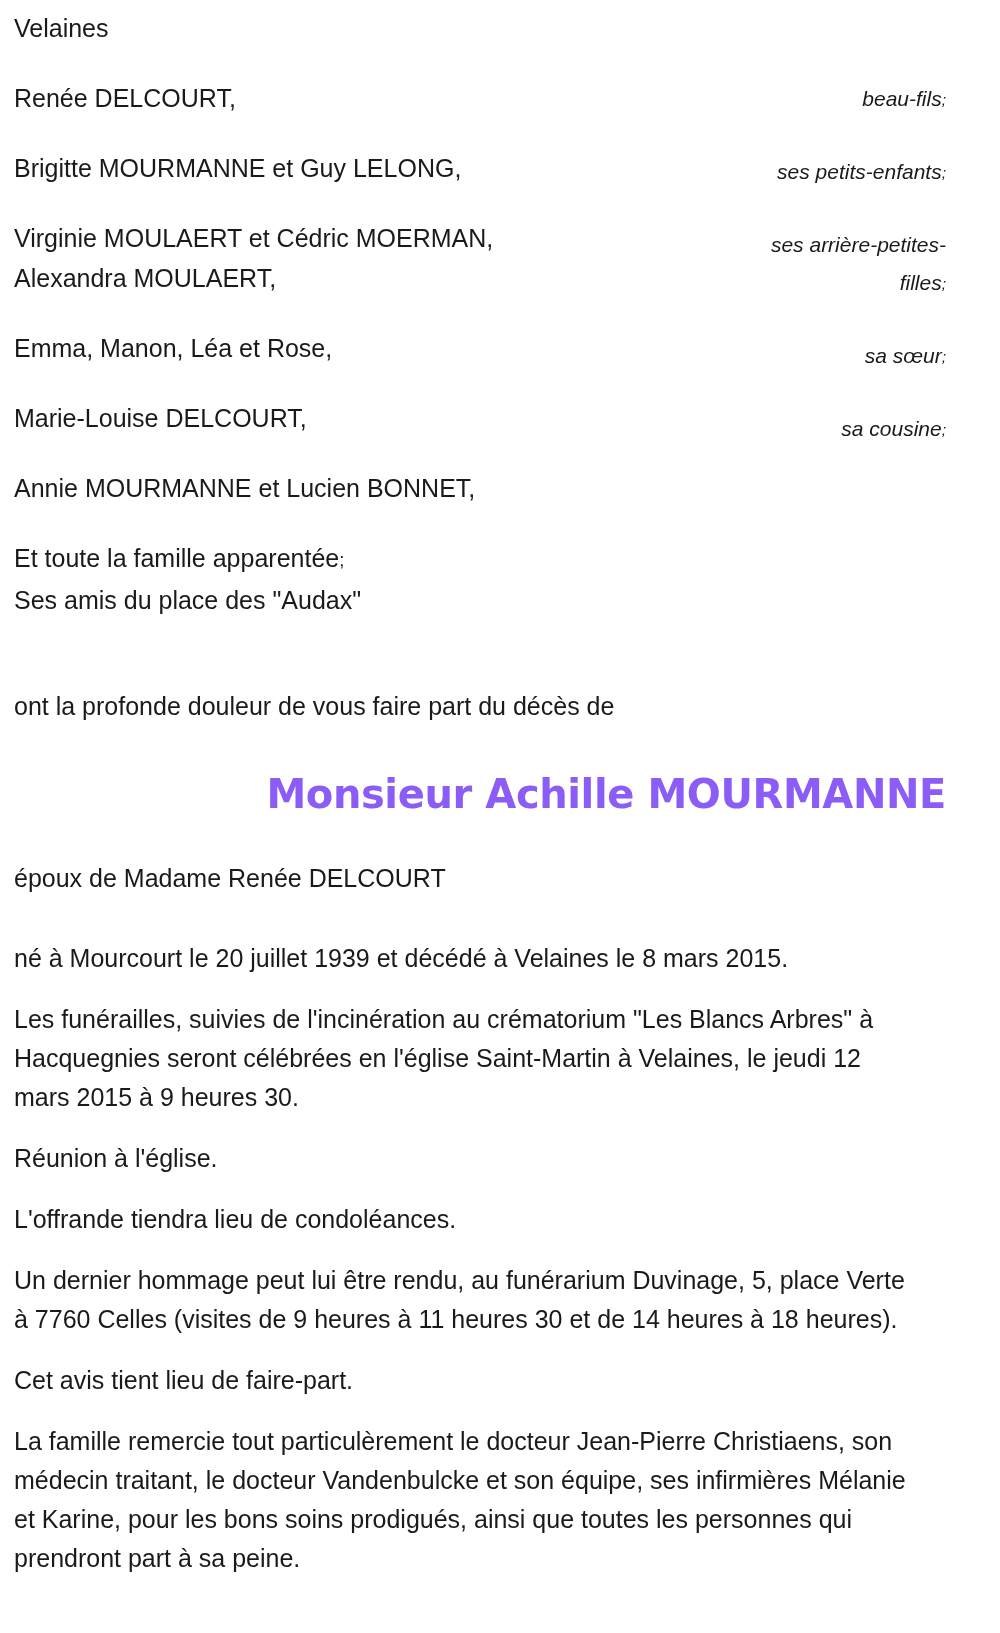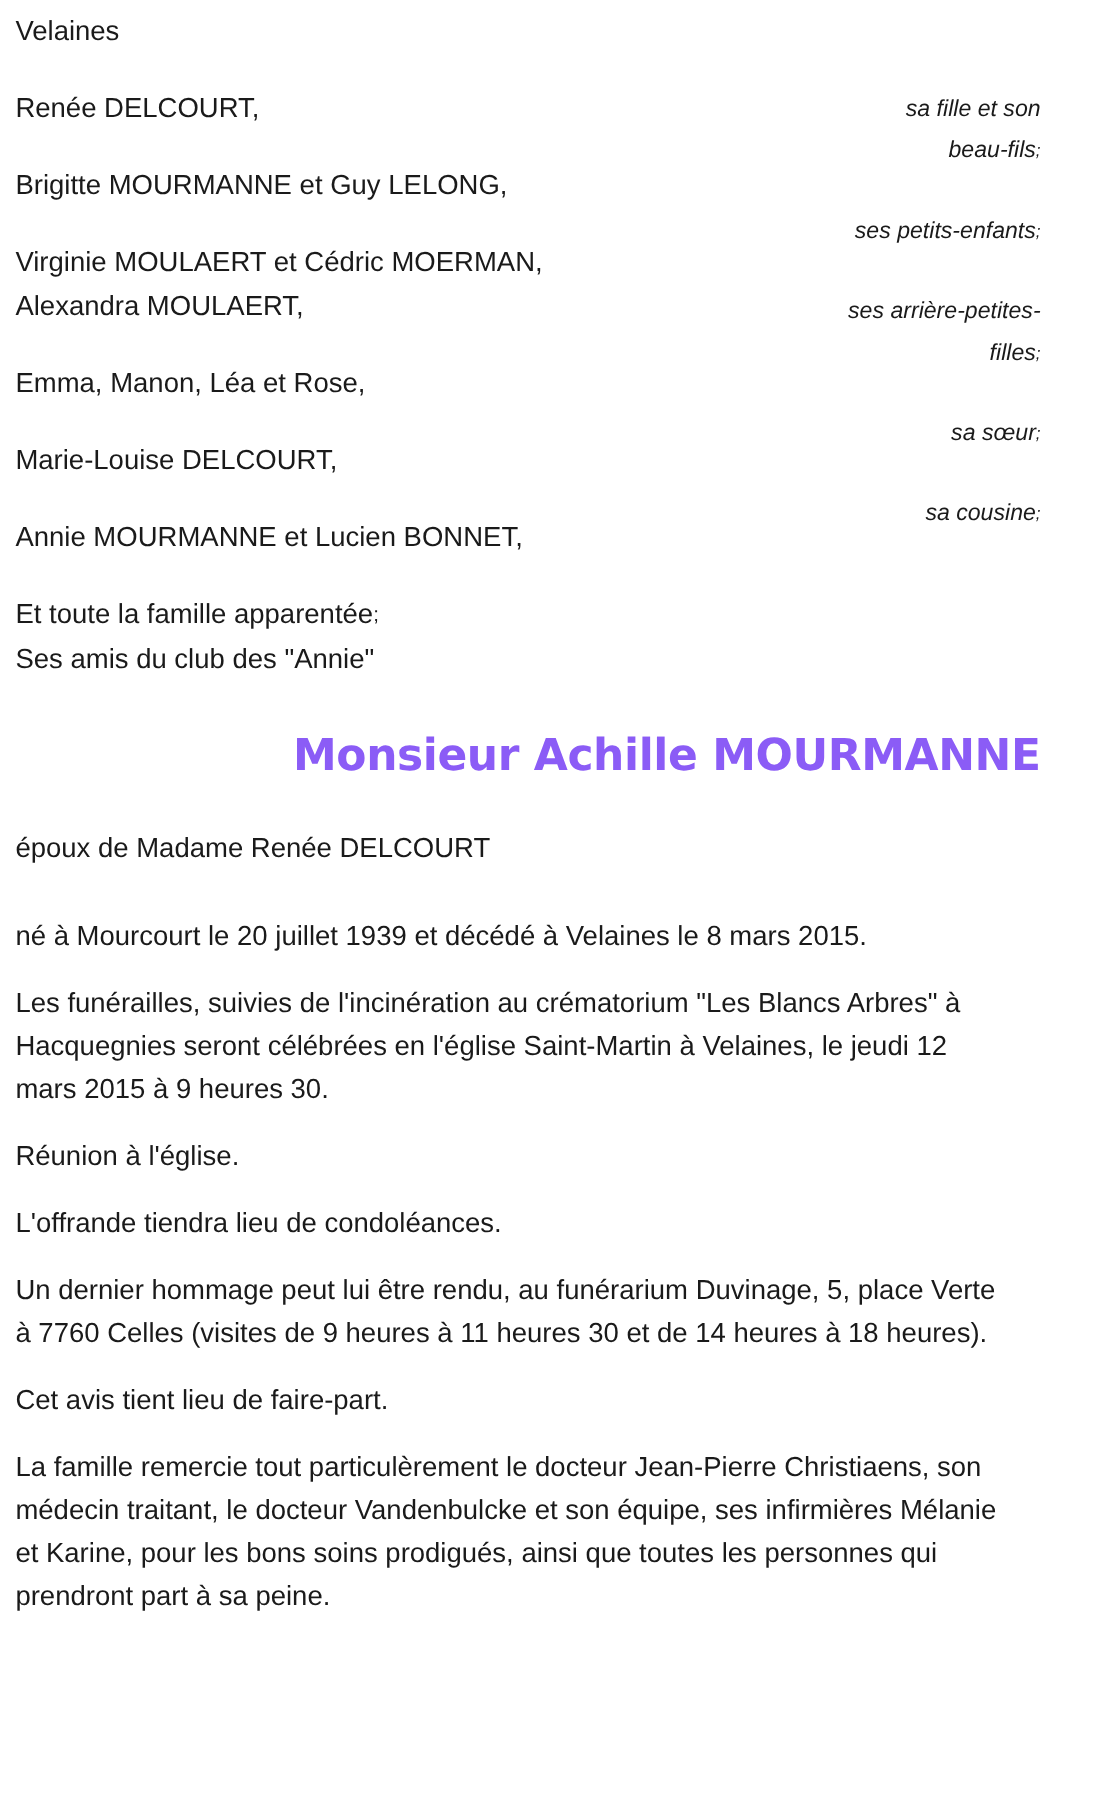--- a/index.html
+++ b/index.html
@@ -129,30 +129,29 @@
       <div class="rel-group">
         <div class="rel-line">Marie-Louise DELCOURT,</div>
       </div>
 
       <div class="rel-group">
         <div class="rel-line">Annie MOURMANNE et Lucien BONNET,</div>
       </div>
 
       <div class="rel-group">
         <div class="rel-line">Et toute la famille apparentée<span class="semi">;</span></div>
-        <div class="rel-line">Ses amis du club des "Annie"</div>
+        <div class="rel-line">Ses amis du place des "Audax"</div>
       </div>
 
     </div>
 
     <div class="relations-right">
 
 
       <div class="rel-right-group">
-        <span class="rel-right-line">sa fille et son</span>
         <span class="rel-right-line">beau-fils<span class="semi">;</span></span>
       </div>
 
       <div class="rel-right-group">
         <span class="rel-right-line">ses petits-enfants<span class="semi">;</span></span>
       </div>
 
       <div class="rel-right-group">
         <span class="rel-right-line">ses arrière-petites-</span>
         <span class="rel-right-line">filles<span class="semi">;</span></span>
@@ -163,20 +162,21 @@
       </div>
 
       <div class="rel-right-group">
         <span class="rel-right-line">sa cousine<span class="semi">;</span></span>
       </div>
 
     </div>
 
   </div>
 
+  <p class="announce-lead">ont la profonde douleur de vous faire part du décès de</p>
 
   <h1 class="deceased-name">Monsieur Achille MOURMANNE</h1>
 
   <p class="spouse-line">époux de Madame Renée DELCOURT</p>
 
   <p class="birth-line">né à Mourcourt le 20 juillet 1939 et décédé à Velaines le 8 mars 2015.</p>
 
   <p class="para">Les funérailles, suivies de l'incinération au crématorium "Les Blancs Arbres" à Hacquegnies seront célébrées en l'église Saint-Martin à Velaines, le jeudi 12 mars 2015 à 9 heures 30.</p>
   <p class="para">Réunion à l'église.</p>
   <p class="para">L'offrande tiendra lieu de condoléances.</p>

